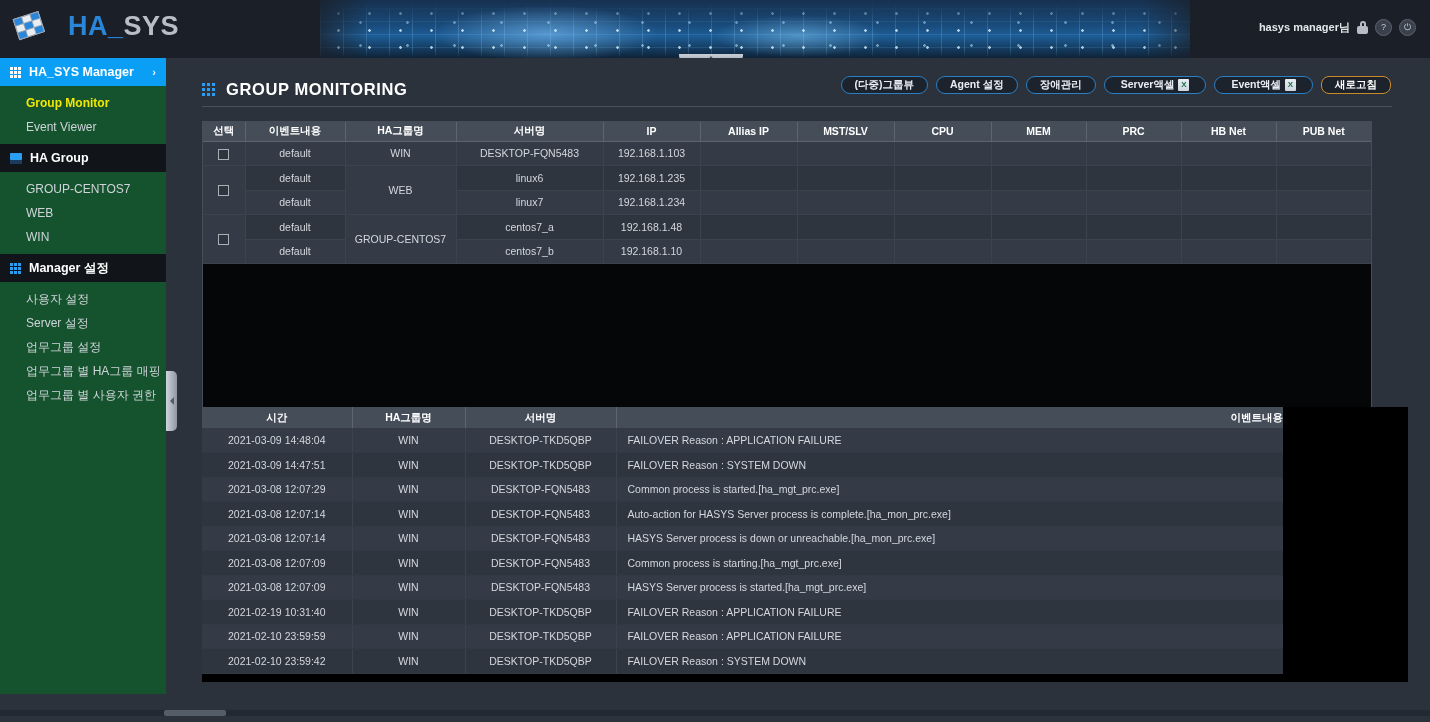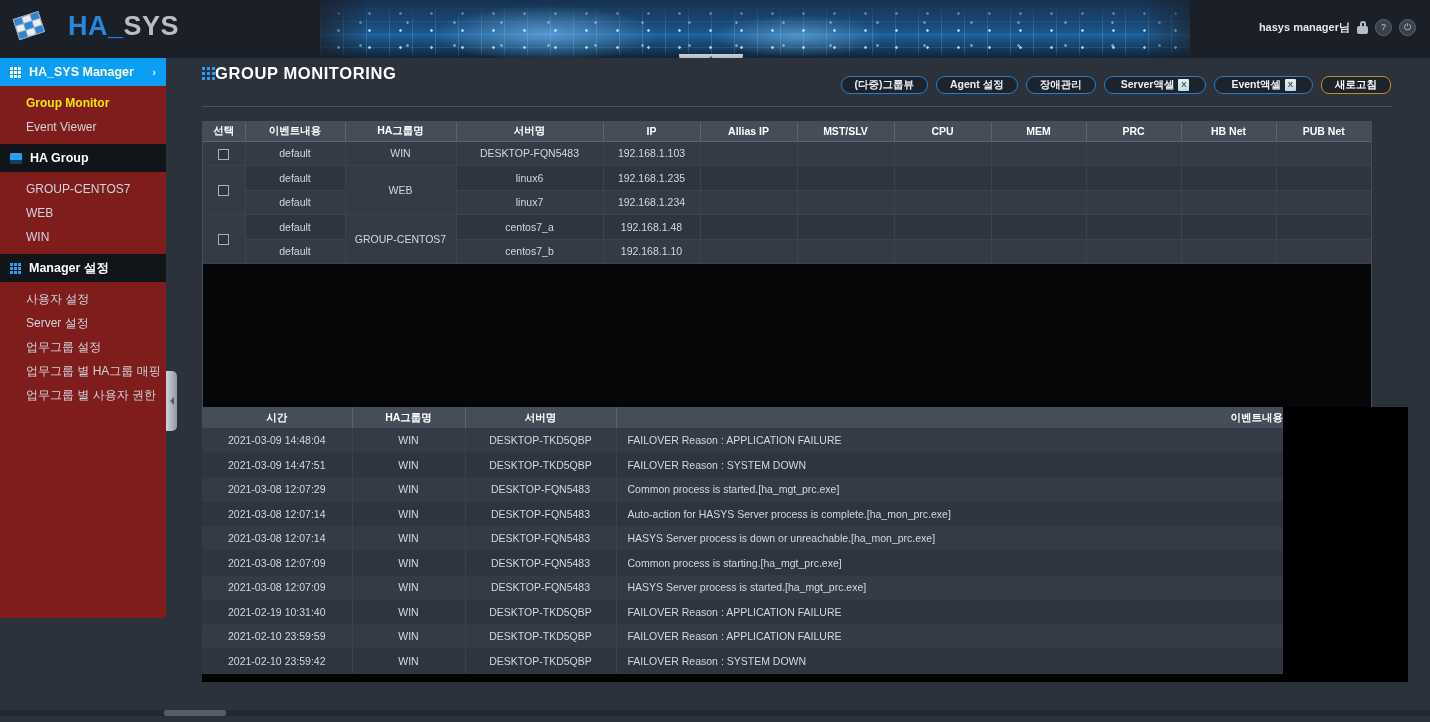--- a/index.html
+++ b/index.html
@@ -84,22 +84,22 @@
     background: #3a414c; border: 1px solid #5c646f;
     display: flex; align-items: center; justify-content: center;
     color: #c2c8d0; font-size: 9px; line-height: 1;
   }
   .lock-ico { width: 11px; height: 13px; position: relative; }
   .lock-ico .body { position: absolute; bottom: 0; left: 0; width: 11px; height: 8px; background: #b7bdc6; border-radius: 2px; }
   .lock-ico .shk { position: absolute; top: 0; left: 2.5px; width: 6px; height: 6px; border: 2px solid #b7bdc6; border-bottom: 0; border-radius: 4px 4px 0 0; }
 
   
   .sidebar {
-    position: absolute; left: 0; top: 58px; width: 166px; height: 560px;
-    background: #7f1d1d;
+    position: absolute; left: 0; top: 58px; width: 166px; height: 636px;
+    background: #14532d;
   }
   .nav-head {
     height: 28px; display: flex; align-items: center; padding: 0 10px;
     color: #fff; font-size: 12.5px; font-weight: bold;
     background: #111419;
   }
   .nav-head.active { background: #0a9ef5; }
   .nav-head .grid-ico {
     width: 11px; height: 11px; margin-right: 8px; flex: 0 0 11px;
     display: grid; grid-template-columns: repeat(3,1fr); grid-template-rows: repeat(3,1fr); gap: 1px;
@@ -127,21 +127,21 @@
     z-index: 6;
   }
   .collapse-handle i {
     border-top: 4px solid transparent; border-bottom: 4px solid transparent;
     border-right: 4px solid #545c68;
   }
 
   
   .main { position: absolute; left: 166px; top: 58px; width: 1264px; height: 664px; background: #2b323c; }
 
-  .page-head { position: absolute; left: 36px; top: 6px; display: flex; align-items: center; gap: 0; }
+  .page-head { position: absolute; left: 36px; top: 22px; display: flex; align-items: center; gap: 11px; }
   .page-head .dots {
     width: 13px; height: 13px; display: grid;
     grid-template-columns: repeat(3,1fr); grid-template-rows: repeat(3,1fr); gap: 1.5px;
   }
   .page-head .dots span { background: #2a9df4; }
   .page-title { color: #fff; font-size: 16.5px; font-weight: bold; letter-spacing: .6px; }
   .head-rule { position: absolute; left: 36px; top: 48px; width: 1190px; height: 1px; background: #49515d; }
 
   .btn-bar { position: absolute; right: 39px; top: 18px; display: flex; gap: 8px; align-items: flex-start; }
   .pill {

